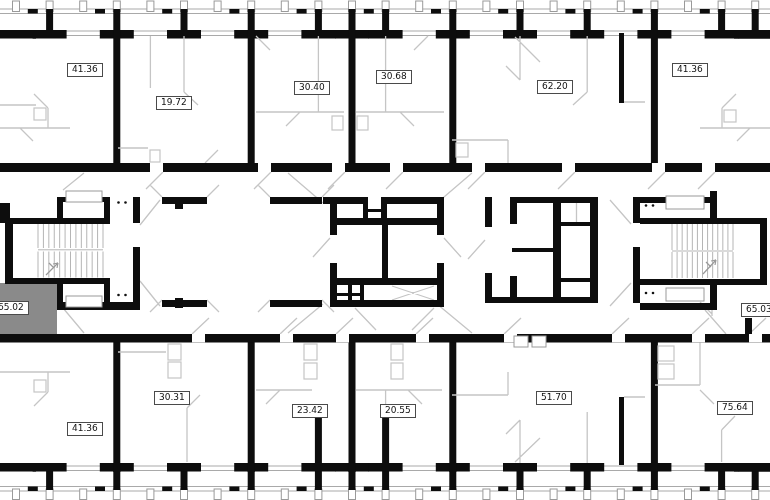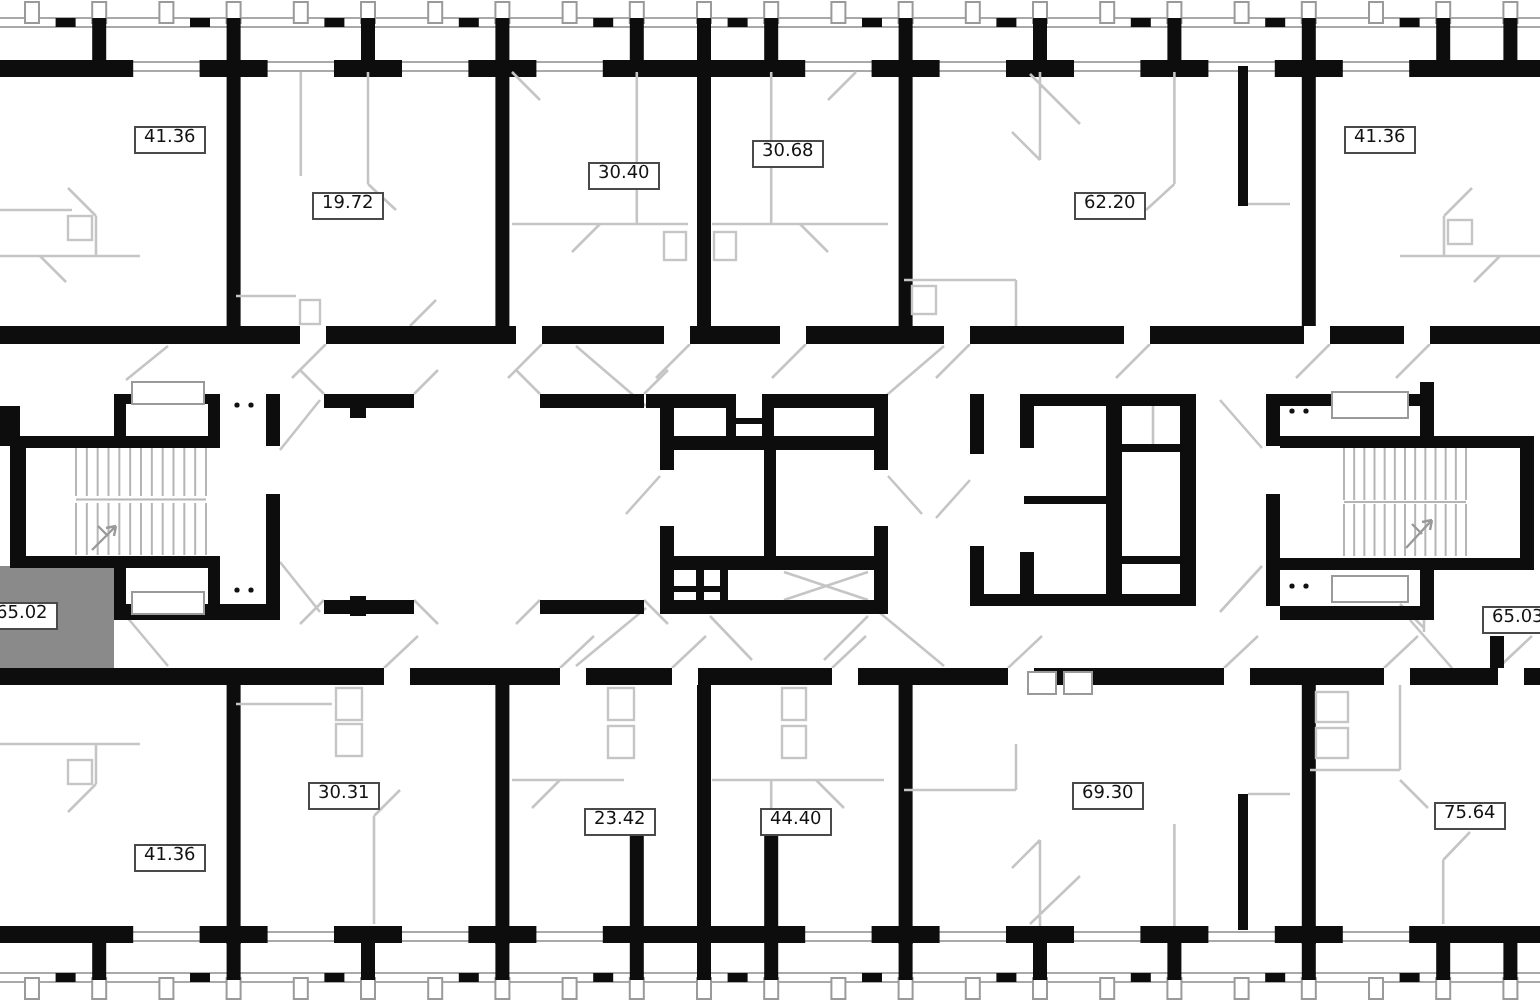--- a/index.html
+++ b/index.html
@@ -396,24 +396,24 @@
     <circle class="dot" cx="646" cy="293" r="1.3"></circle>
         <circle class="dot" cx="653" cy="293" r="1.3"></circle>
   </g>
 </svg>
 
 <div class="labels" id="labels">
       <div class="arealabel" style="left: 67px; top: 63px;">41.36</div>
       <div class="arealabel" style="left: 156px; top: 96px;">19.72</div>
       <div class="arealabel" style="left: 294px; top: 81px; text-align: right;">30.40</div>
       <div class="arealabel" style="left: 376px; top: 70px;">30.68</div>
-      <div class="arealabel" style="left: 537px; top: 96px;">62.20</div>
+      <div class="arealabel" style="left: 537px; top: 80px;">62.20</div>
       <div class="arealabel" style="left: 672px; top: 63px;">41.36</div>
       <div class="arealabel" style="left: -7px; top: 301px;">65.02</div>
       <div class="arealabel" style="left: 741px; top: 303px;">65.03</div>
       <div class="arealabel" style="left: 67px; top: 422px;">41.36</div>
       <div class="arealabel" style="left: 154px; top: 391px;">30.31</div>
       <div class="arealabel" style="left: 292px; top: 404px;">23.42</div>
-      <div class="arealabel" style="left: 380px; top: 404px;">44.40</div>
-      <div class="arealabel" style="left: 536px; top: 391px;">69.30</div>
+      <div class="arealabel" style="left: 380px; top: 404px;">20.55</div>
+      <div class="arealabel" style="left: 536px; top: 391px;">51.70</div>
       <div class="arealabel" style="left: 717px; top: 401px;">75.64</div>
     </div>
 </div>
 
 </body></html>

